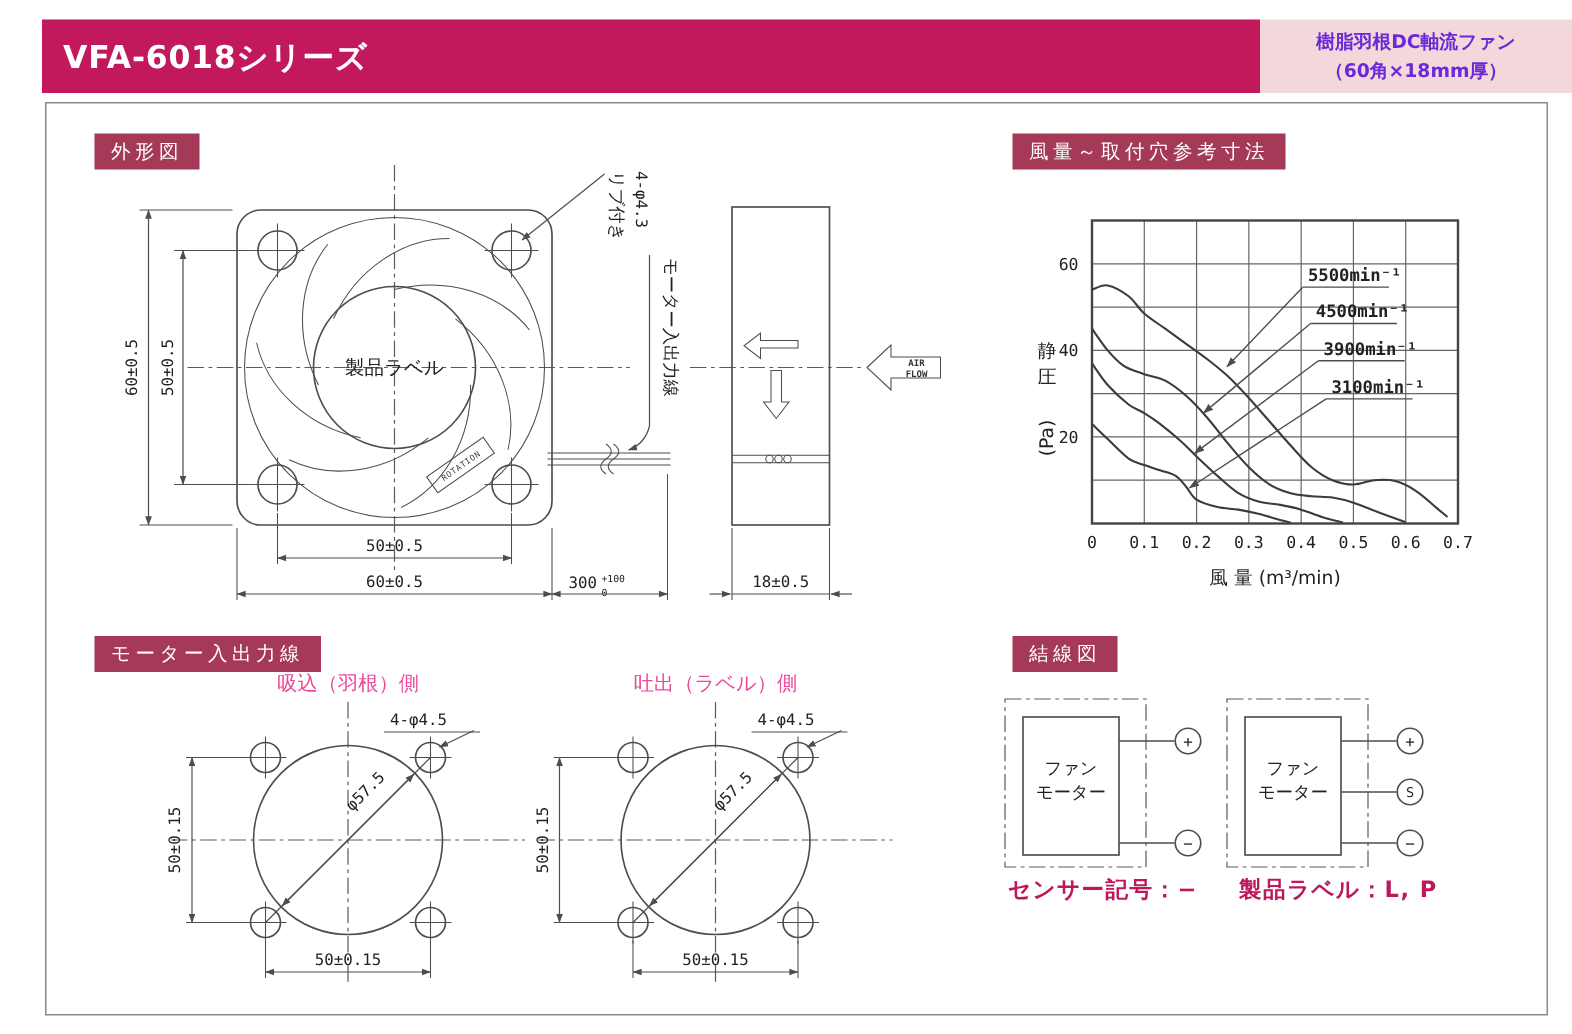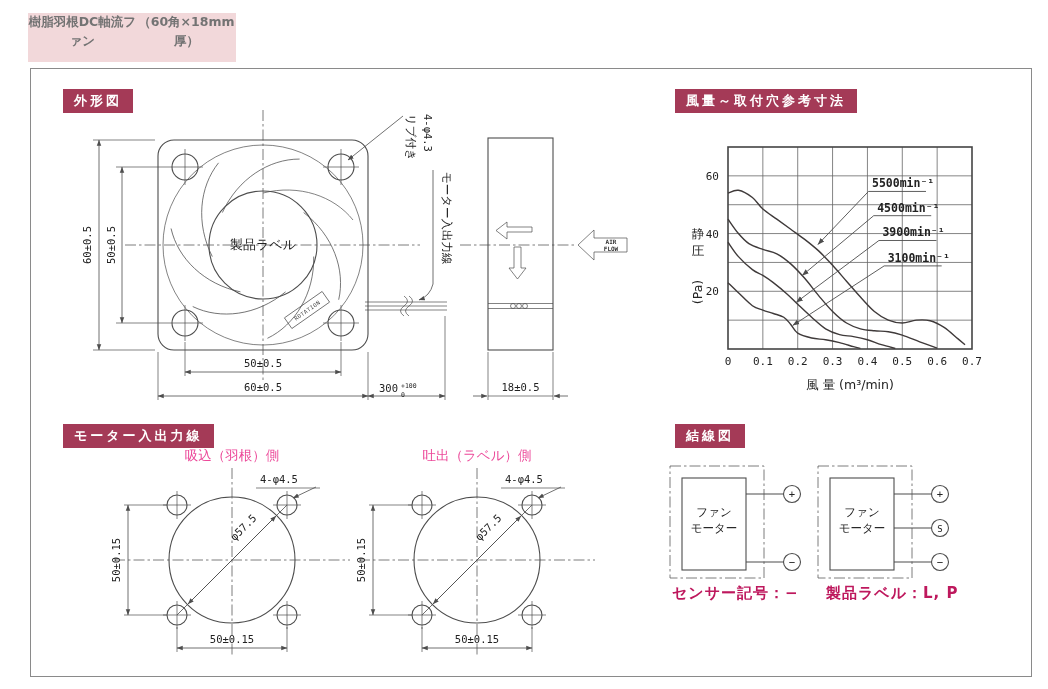--- a/index.html
+++ b/index.html
@@ -2,26 +2,26 @@
 <html><head>
 <meta charset="utf-8">
 <style>
   html,body{margin:0;padding:0;background:#ffffff;}
   .page{position:relative;width:1048px;height:689px;background:#fff;overflow:hidden;
         font-family:"DejaVu Sans",sans-serif;}
   
   .hdr{position:absolute;left:28px;top:13px;width:1020px;height:49px;display:flex;}
   .hdr-bar{flex:1;background:#c2195c;display:flex;align-items:center;}
   .hdr-title{color:#fff;font-size:21px;font-weight:bold;padding-left:14px;letter-spacing:.5px;}
-  .hdr-tag{width:208px;background:#f2d8da;color:#737373;font-size:12.5px;font-weight:bold;
-           text-align:center;display:flex;justify-content:center;line-height:1.5;}
+  .hdr-tag{width:208px;background:#f2d8da;color:#6d28d9;font-size:12.5px;font-weight:bold;
+           text-align:center;display:flex;flex-direction:column;justify-content:center;line-height:1.5;}
   
   .content{position:absolute;left:30px;top:68px;width:1000px;height:607px;border:1.5px solid #8a8a8a;background:#fff;}
   
-  .badge{position:absolute;background:#a43a57;color:#fff;font-size:13px;font-weight:bold;
+  .badge{position:absolute;background:#a43a57;color:#fff;font-size:13px;font-weight:normal;
          padding:3px 11px;letter-spacing:3px;}
   .subtitle{position:absolute;font-size:13.5px;color:#ec4899;text-align:center;}
   .cap{position:absolute;font-size:15px;font-weight:bold;color:#be185d;letter-spacing:1px;}
   svg{position:absolute;overflow:visible;}
   
   .ln{stroke:#4d4d4d;stroke-width:1.1;fill:none;}
   .thin{stroke:#4d4d4d;stroke-width:0.7;fill:none;}
   .dim{stroke:#4d4d4d;stroke-width:0.8;fill:none;}
   .cl{stroke:#5a5a5a;stroke-width:0.8;fill:none;stroke-dasharray:11 3 2.5 3;}
   .dtxt{font:10.5px "DejaVu Sans Mono",monospace;fill:#222;}
@@ -37,20 +37,23 @@
   .ctick{font:11px "DejaVu Sans Mono",monospace;fill:#222;}
   .clabel{font:bold 11.5px "DejaVu Sans Mono",monospace;fill:#222;}
   .caxis{font:12.5px "DejaVu Sans",sans-serif;fill:#222;}
 </style>
 </head>
 <body>
 
 <div class="page">
 
   <div class="hdr">
+    <div class="hdr-bar">
+      <div class="hdr-title">VFA-6018シリーズ</div>
+    </div>
     <div class="hdr-tag">
       <div>樹脂羽根DC軸流ファン</div>
       <div>（60角×18mm厚）</div>
     </div>
   </div>
 
   <div class="content"></div>
 
   <div class="badge" style="left:63px;top:89px">外形図</div>
   <div class="badge" style="left:675px;top:89px">風量～取付穴参考寸法</div>

